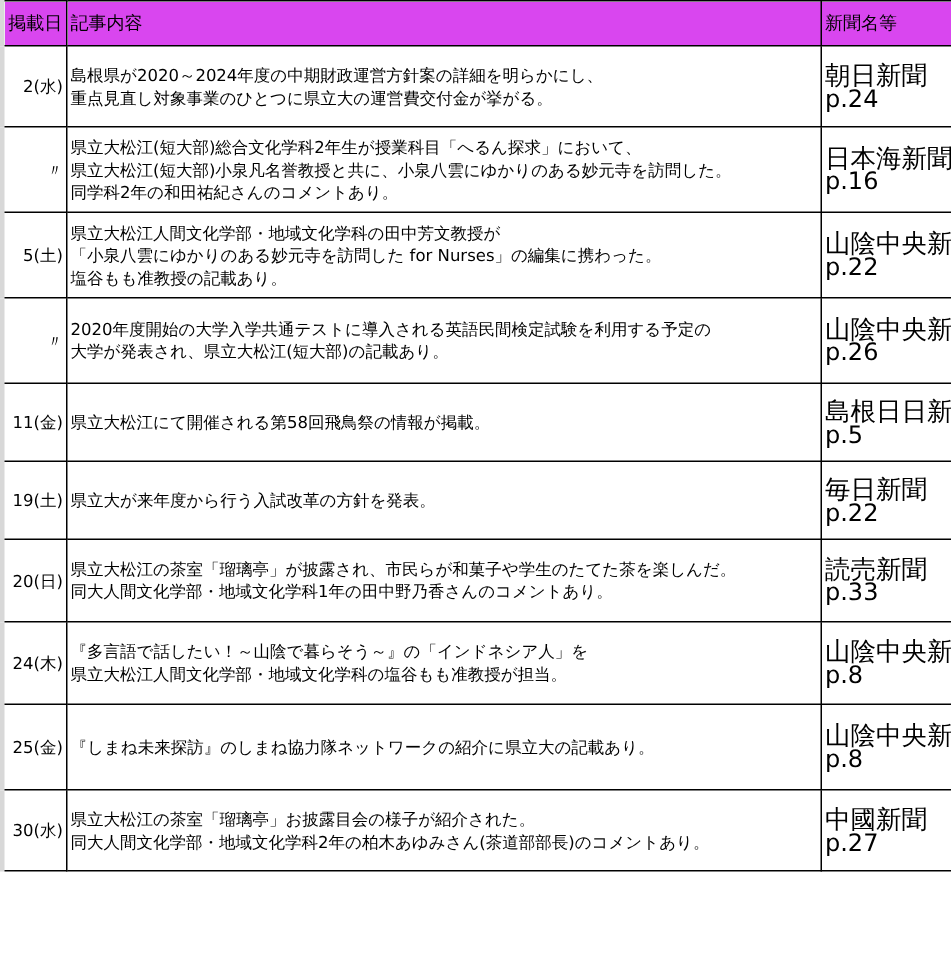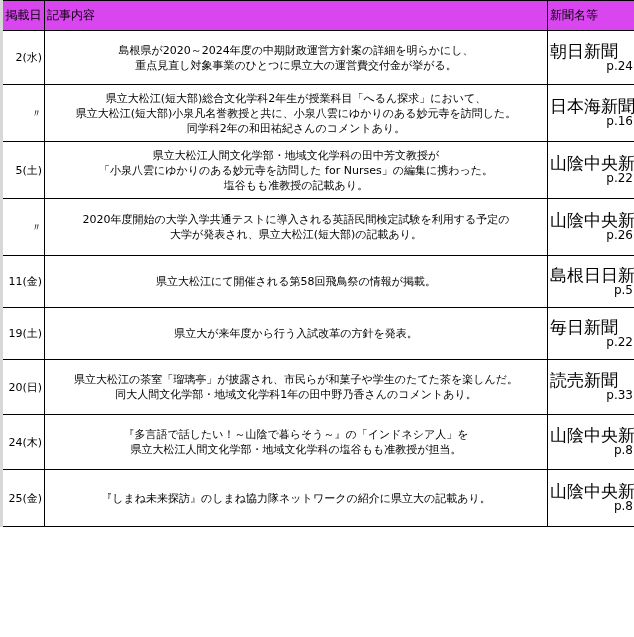--- a/index.html
+++ b/index.html
@@ -25,24 +25,24 @@
   table.news th {
     background: #d946ef;
     font-weight: normal;
     height: 29px;
     font-size: 12px;
   }
   table.news th.h-date { text-align: center; }
   table.news th.h-content { text-align: left; }
   table.news th.h-paper { text-align: left; }
   table.news td.date { text-align: right; }
-  table.news td.content { text-align: center; }
+  table.news td.content { text-align: left; }
   table.news td.paper { text-align: left; vertical-align: middle; }
   .paper-name { display: block; font-size: 17px; line-height: 16px; }
-  .paper-page { display: block; font-size: 12px; line-height: 14px; text-align: right; }
+  .paper-page { display: block; font-size: 16px; line-height: 14px; }
   .line { display: block; }
   tr.r-h54 td { height: 53px; }
   tr.r-h57 td { height: 56px; }
   tr.r-h52 td { height: 51px; }
   tr.r-h55 td { height: 54px; }
   .left-edge { border-left: 3px solid #d8d8d8 !important; }
 </style>
 </head>
 <body>
 
@@ -151,14 +151,25 @@
     <tr class="r-h57">
       <td class="date left-edge">25(金)</td>
       <td class="content">
         <span class="line">『しまね未来探訪』のしまね協力隊ネットワークの紹介に県立大の記載あり。</span>
       </td>
       <td class="paper">
         <span class="paper-name">山陰中央新報</span>
         <span class="paper-page">p.8</span>
       </td>
     </tr>
+    <tr class="r-h54">
+      <td class="date left-edge">30(水)</td>
+      <td class="content">
+        <span class="line">県立大松江の茶室「瑠璃亭」お披露目会の様子が紹介された。</span>
+        <span class="line"> 同大人間文化学部・地域文化学科2年の柏木あゆみさん(茶道部部長)のコメントあり。</span>
+      </td>
+      <td class="paper">
+        <span class="paper-name">中國新聞</span>
+        <span class="paper-page">p.27</span>
+      </td>
+    </tr>
   </tbody>
 </table>
 
 </body></html>

